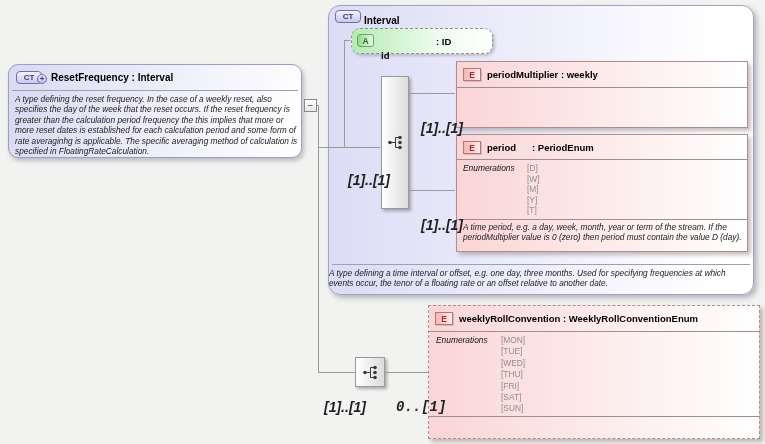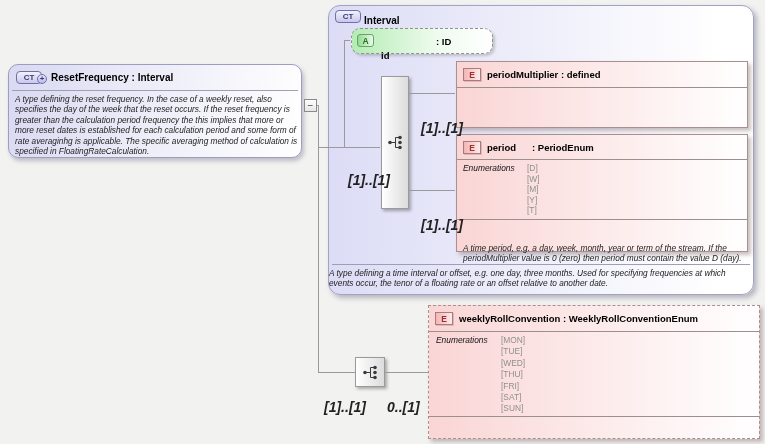--- a/index.html
+++ b/index.html
@@ -142,41 +142,41 @@
         <circle cx="13" cy="2.5" r="1.8" fill="#3a3a3a"></circle>
         <circle cx="13" cy="7.5" r="1.8" fill="#3a3a3a"></circle>
         <circle cx="13" cy="12.5" r="1.8" fill="#3a3a3a"></circle>
       </svg>
     </div>
 
     <div class="abs e-box" style="left:127px; top:55px; width:292px; height:67px;">
       <div class="abs icon-e" style="left:6px; top:6px;">
         <span>E</span>
       </div>
-      <div class="abs title" style="left:30px; top:7px;">periodMultiplier : defined</div>
+      <div class="abs title" style="left:30px; top:7px;">periodMultiplier : weekly</div>
       <div class="abs sep" style="left:0; right:0; top:25px;"></div>
     </div>
 
     <div class="abs e-box" style="left:127px; top:128px; width:292px; height:118px;">
       <div class="abs icon-e" style="left:6px; top:6px;">
         <span>E</span>
       </div>
       <div class="abs title" style="left:30px; top:7px;">period</div>
       <div class="abs title" style="left:75px; top:7px;">: PeriodEnum</div>
       <div class="abs sep" style="left:0; right:0; top:24px;"></div>
       <div class="abs enum-label" style="left:6px; top:28px;">Enumerations</div>
       <div class="abs" style="left:70px; top:28px;">
         <div class="enum-val">[D]</div>
         <div class="enum-val">[W]</div>
         <div class="enum-val">[M]</div>
         <div class="enum-val">[Y]</div>
         <div class="enum-val">[T]</div>
       </div>
       <div class="abs sep" style="left:0; right:0; top:84px;"></div>
-      <div class="abs desc" style="left:6px; top:87px; width:281px;margin-top:21px;">A time period, e.g. a day, week, month, year or term of the stream. If the periodMultiplier value is 0 (zero) then period must contain the value D (day).</div>
+      <div class="abs desc" style="left:6px; top:87px; width:281px;">A time period, e.g. a day, week, month, year or term of the stream. If the periodMultiplier value is 0 (zero) then period must contain the value D (day).</div>
     </div>
   </div>
 
   <div class="abs seq-box" style="left:355px; top:357px; width:30px; height:30px;">
     <svg width="17" height="15" viewBox="0 0 17 15">
       <circle cx="3" cy="7.5" r="1.8" fill="#3a3a3a"></circle>
       <line x1="3" y1="7.5" x2="8.5" y2="7.5" stroke="#3a3a3a" stroke-width="1"></line>
       <line x1="8.5" y1="2.5" x2="8.5" y2="12.5" stroke="#3a3a3a" stroke-width="1"></line>
       <line x1="8.5" y1="2.5" x2="12" y2="2.5" stroke="#3a3a3a" stroke-width="1"></line>
       <line x1="8.5" y1="12.5" x2="12" y2="12.5" stroke="#3a3a3a" stroke-width="1"></line>
@@ -202,21 +202,21 @@
       <div class="enum-val tall">[SAT]</div>
       <div class="enum-val tall">[SUN]</div>
     </div>
     <div class="abs sep" style="left:0; right:0; top:110px;"></div>
   </div>
 
   <div class="abs occ-label" style="left:348px; top:132px;">[1]..[1]</div>
   <div class="abs occ-label" style="left:421px; top:80px;">[1]..[1]</div>
   <div class="abs occ-label" style="left:421px; top:177px;">[1]..[1]</div>
   <div class="abs occ-label" style="left:324px; top:359px;">[1]..[1]</div>
-  <div class="abs occ-label" style="left:387px; top:359px;">0..[1]</div>
+  <div class="abs occ-label" style="left:396px; top:359px;font-family:Liberation Mono, monospace;">0..[1]</div>
 
   <svg class="abs" width="765" height="444" viewBox="0 0 765 444" style="left:0; top:0; z-index:5; pointer-events:none;" shape-rendering="crispEdges">
 
     <polyline points="317,105.5 318.5,105.5 318.5,372.5 355,372.5" fill="none" stroke="#9a9a9a" stroke-width="1"></polyline>
 
     <line x1="318.5" y1="147.5" x2="380" y2="147.5" stroke="#9a9a9a" stroke-width="1"></line>
 
     <polyline points="344.5,147.5 344.5,40.5 350,40.5" fill="none" stroke="#9a9a9a" stroke-width="1"></polyline>
 
     <line x1="408" y1="93.5" x2="455" y2="93.5" stroke="#9a9a9a" stroke-width="1"></line>

